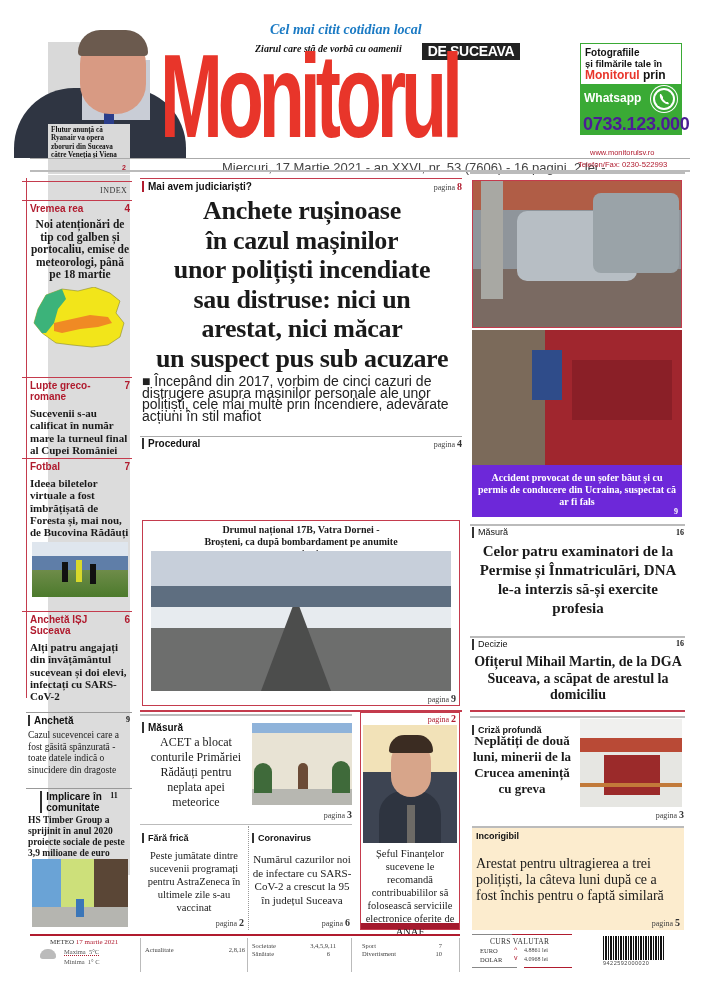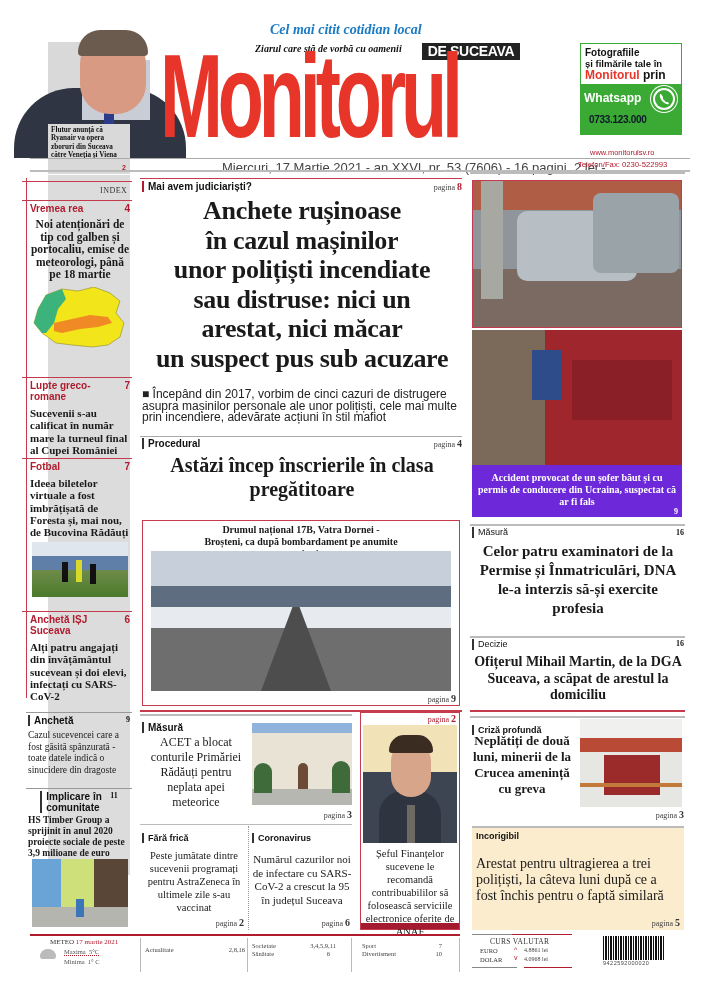--- a/index.html
+++ b/index.html
@@ -40,21 +40,21 @@
   <div style="padding:0 4px;font-weight:bold;font-size:9.5px;line-height:11px;color:#111;white-space:nowrap">și filmările tale în</div>
   <div style="padding:0 4px;font-size:12px;line-height:12px;font-weight:bold"><span style="color:#e8352a">Monitorul</span> <span>prin</span></div>
   <div style="position:absolute;left:0;top:40px;width:100px;height:51px;background:#3aaa35">
     <div style="position:absolute;left:3px;top:7px;color:#fff;font-weight:bold;font-size:12px">Whatsapp</div>
     <div style="position:absolute;left:70px;top:2px;width:26px;height:26px;border-radius:50%;background:#fff;border:2px solid #3aaa35;box-shadow:0 0 0 1px #fff">
       <svg width="22" height="22" viewBox="0 0 22 22">
           <circle cx="11" cy="11" r="9" fill="#3aaa35"></circle>
           <path d="M7 6 q-1 4 3 8 q4 3 6 2 l-1-2 -2 0 -3-3 0-2 -2-3z" fill="#fff"></path>
         </svg>
     </div>
-    <div style="position:absolute;left:8px;top:30px;color:#0f172a;font-weight:bold;font-size:10px;letter-spacing:-0.3px">0733.123.000</div>
+    <div style="position:absolute;left:2px;top:30px;color:#4c1d95;font-weight:bold;font-size:18px;letter-spacing:-0.3px">0733.123.000</div>
   </div>
 </div>
 <div class="abs" style="left:590px;top:148px;font-size:7.5px;color:#b01b2e">www.monitorulsv.ro</div>
 
 <div class="abs" style="left:30px;top:158px;width:660px;height:1px;background:#aaa"></div>
 <div class="abs" style="left:222px;top:160px;font-size:13px;color:#444">Miercuri, 17 Martie 2021 - an XXVI, nr. 53 (7606) - 16 pagini, 2 lei -</div>
 <div class="abs" style="left:578px;top:160px;font-size:7.7px;color:#b01b2e">Telefon/Fax: 0230-522993</div>
 <div class="abs" style="left:30px;top:170px;width:660px;height:2px;background:#bbb"></div>
 
 <div class="abs" style="left:48px;top:175px;width:82px;height:700px;background:#dcdcdc"></div>
@@ -145,30 +145,29 @@
     <span class="pg"><span>pagina</span> <b>8</b></span>
   </div>
   <div class="hl" style="font-size:26px;line-height:29.5px;margin-top:4px;letter-spacing:-0.3px">
     <div>Anchete rușinoase</div>
     <div>în cazul mașinilor</div>
     <div>unor polițiști incendiate</div>
     <div>sau distruse: nici un</div>
     <div>arestat, nici măcar</div>
     <div>un suspect pus sub acuzare</div>
   </div>
-  <div style="font-size:12px;line-height:11.5px;margin-top:16px;color:#222"><span>■ </span><span>Începând din 2017, vorbim de cinci cazuri de distrugere asupra mașinilor personale ale unor polițiști, cele mai multe prin incendiere, adevărate acțiuni în stil mafiot</span></div>
+  <div style="font-size:14px;line-height:11.5px;margin-top:3px;color:#222"><span>■ </span><span>Începând din 2017, vorbim de cinci cazuri de distrugere asupra mașinilor personale ale unor polițiști, cele mai multe prin incendiere, adevărate acțiuni în stil mafiot</span></div>
 </div>
 
 <div class="abs" style="left:140px;top:436px;width:322px;height:1px;background:#aaa"></div>
 <div class="abs" style="left:142px;top:438px;width:320px;height:72px">
   <div style="display:flex;justify-content:space-between;align-items:center">
     <span class="kicker" style="border-left-color:#333">Procedural</span>
     <span class="pg"><span>pagina</span> <b style="color:#333">4</b></span>
   </div>
-  <div class="hl" style="font-size:20px;line-height:24px;margin-top:4px;padding:0 6px">Astăzi încep înscrierile în clasa pregătitoare</div>
 </div>
 
 <div class="abs" style="left:142px;top:520px;width:318px;height:186px;border:1px solid #c43b4d">
   <div class="hl" style="font-size:10px;line-height:12px;padding:3px 60px 0">Drumul național 17B, Vatra Dornei - Broșteni, ca după bombardament pe anumite porțiuni</div>
   <div class="photo" style="position:absolute;left:8px;top:30px;width:300px;height:140px;background:linear-gradient(#c7cfda 0,#c7cfda 25%,#5e6e80 25%,#5e6e80 40%,#e7ebef 40%,#e7ebef 55%,#6d6e6d 55%)">
     <div style="position:absolute;left:110px;top:56px;width:70px;height:84px;background:#4c4d4c;clip-path:polygon(45% 0,55% 0,100% 100%,0 100%)"></div>
   </div>
   <div class="pg" style="position:absolute;right:3px;bottom:1px"><span>pagina</span> <b style="color:#333">9</b></div>
 </div>
 <div class="abs" style="left:140px;top:710px;width:322px;height:2px;background:#c43b4d"></div>

